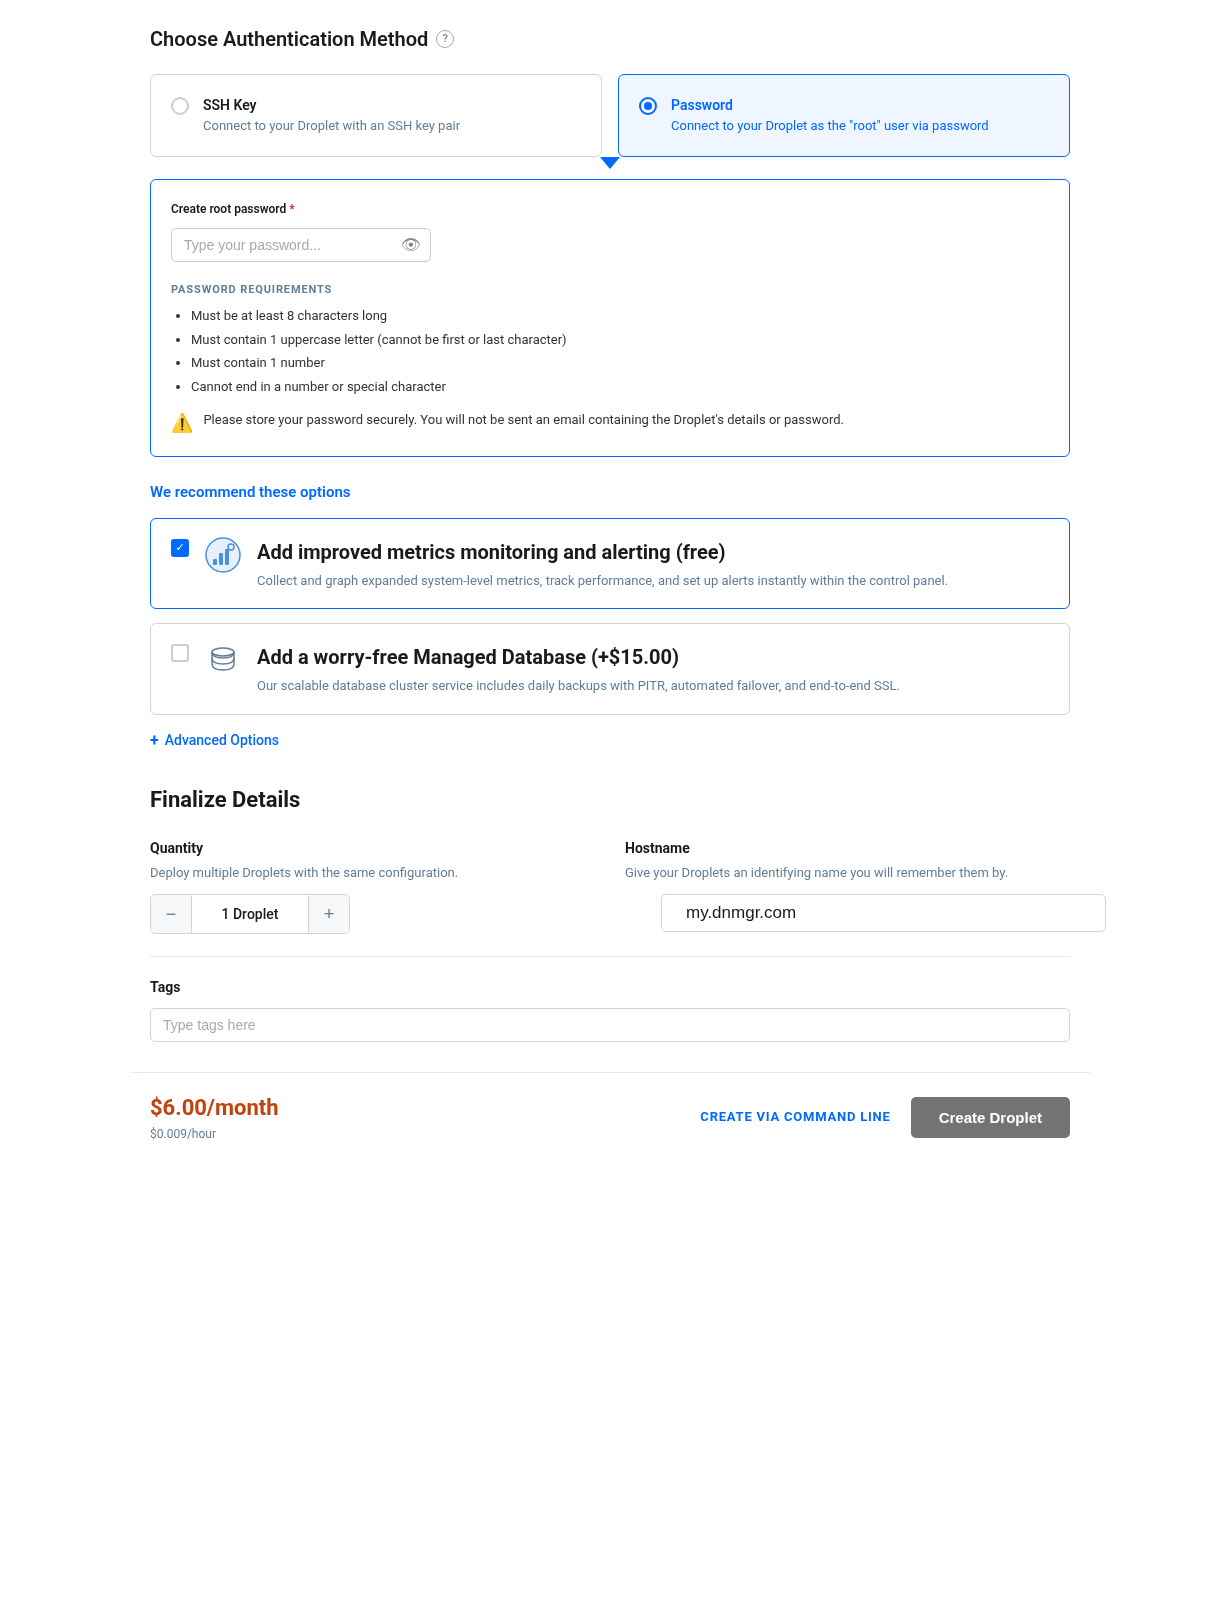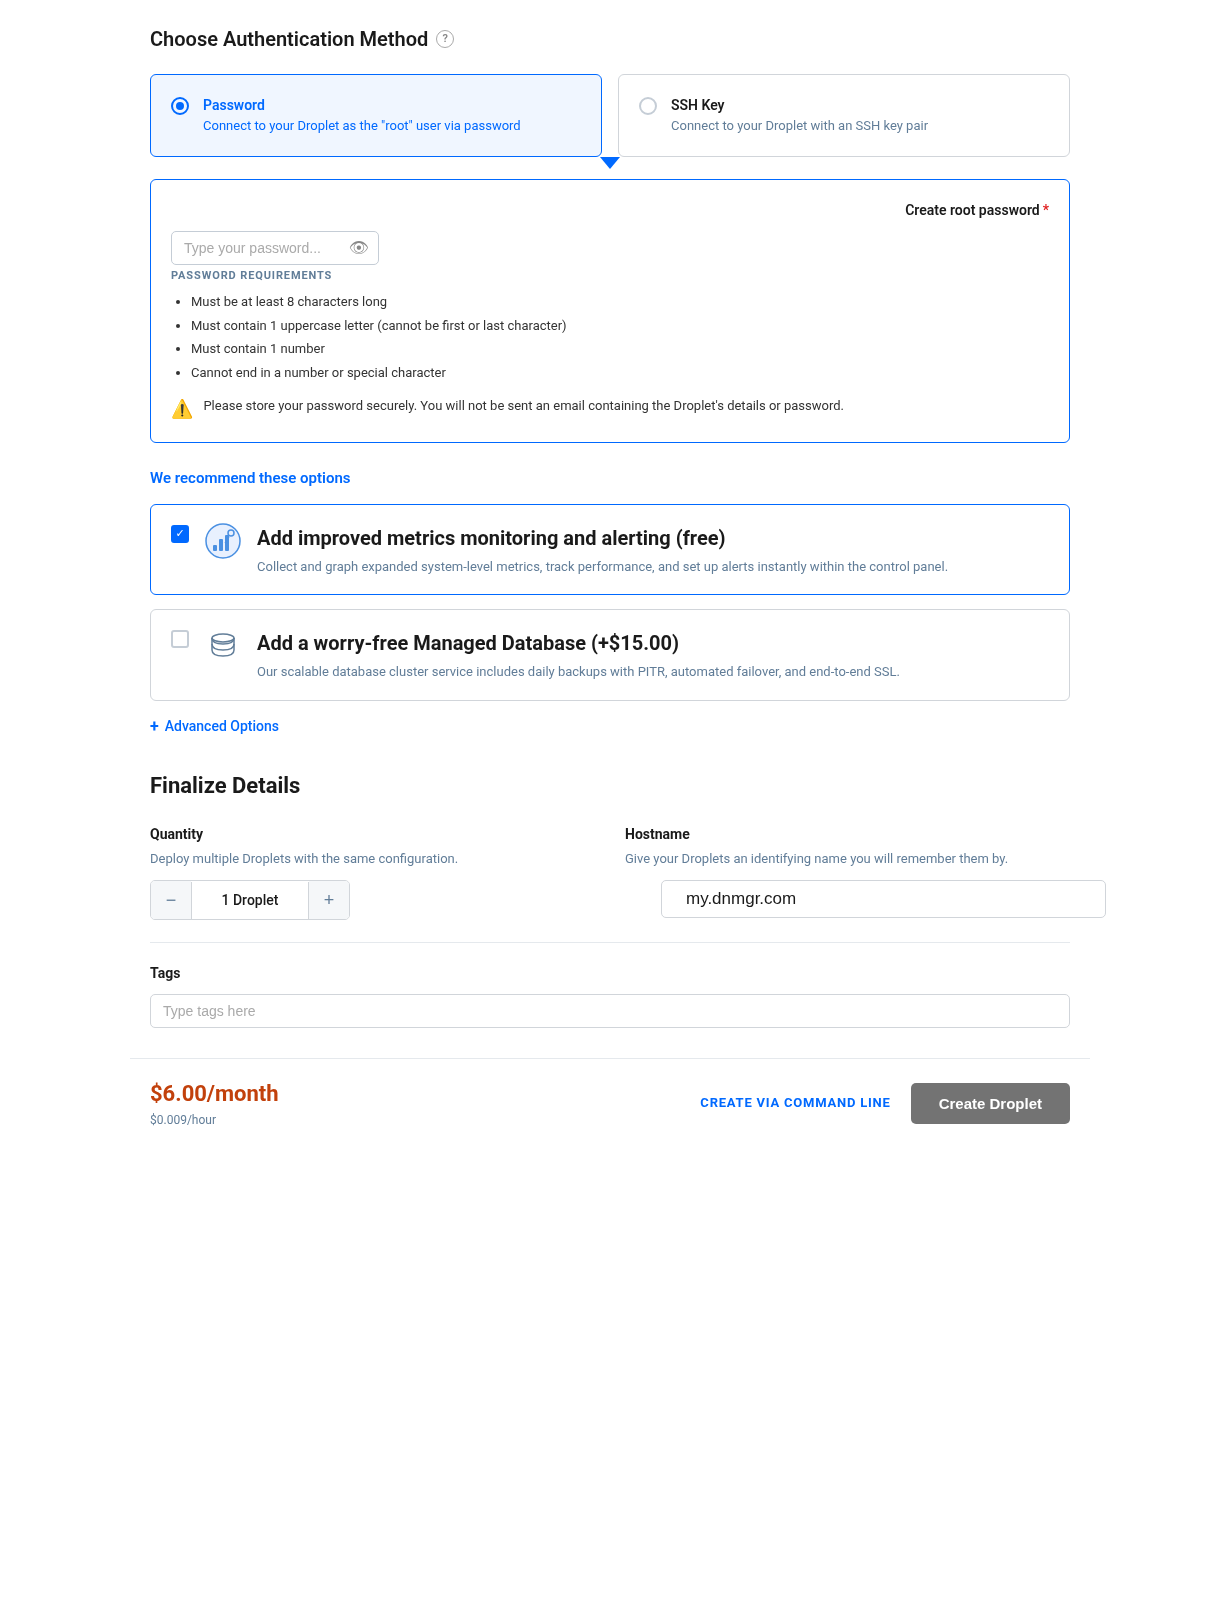--- a/index.html
+++ b/index.html
@@ -100,32 +100,31 @@
     
     .password-box {
       border: 1.5px solid #0069ff;
       border-radius: 6px;
       padding: 20px;
       margin-top: 10px;
       margin-bottom: 24px;
     }
     .password-label {
       font-weight: 600;
-      font-size: 14px;
+      font-size: 12px;
       margin-bottom: 10px;
-      text-align: right;
     }
     .password-label span.required {
       color: #e02020;
       margin-left: 3px;
     }
     .password-input-wrap {
       position: relative;
-      width: 208px;
-      margin-bottom: 3px;
+      width: 260px;
+      margin-bottom: 20px;
     }
     .password-input-wrap input {
       width: 100%;
       padding: 8px 38px 8px 12px;
       border: 1.5px solid #c5cdd6;
       border-radius: 5px;
       font-size: 14px;
       color: #888;
       outline: none;
     }
@@ -376,35 +375,35 @@
 
 <div class="page-container">
 
   <div class="section-title">
     <span>Choose Authentication Method</span>
     <span class="help-icon">?</span>
   </div>
 
   <div class="auth-cards">
 
+    <div class="auth-card">
+      <div class="radio-outer"></div>
+      <div>
+        <div class="auth-card-title">SSH Key</div>
+        <div class="auth-card-desc">Connect to your Droplet with an SSH key pair</div>
+      </div>
+    </div>
+
     <div class="auth-card selected">
       <div class="radio-outer checked">
         <div class="radio-inner"></div>
       </div>
       <div>
         <div class="auth-card-title">Password</div>
         <div class="auth-card-desc">Connect to your Droplet as the "root" user via password</div>
-      </div>
-    </div>
-
-    <div class="auth-card">
-      <div class="radio-outer"></div>
-      <div>
-        <div class="auth-card-title">SSH Key</div>
-        <div class="auth-card-desc">Connect to your Droplet with an SSH key pair</div>
       </div>
     </div>
   </div>
 
   <div style="display:flex; justify-content:center; position:relative; height:12px; margin-top:0;">
     <svg width="20" height="12" viewBox="0 0 20 12" style="margin-top:0;">
       <polygon points="0,0 20,0 10,12" fill="#0069ff"></polygon>
     </svg>
   </div>
 

